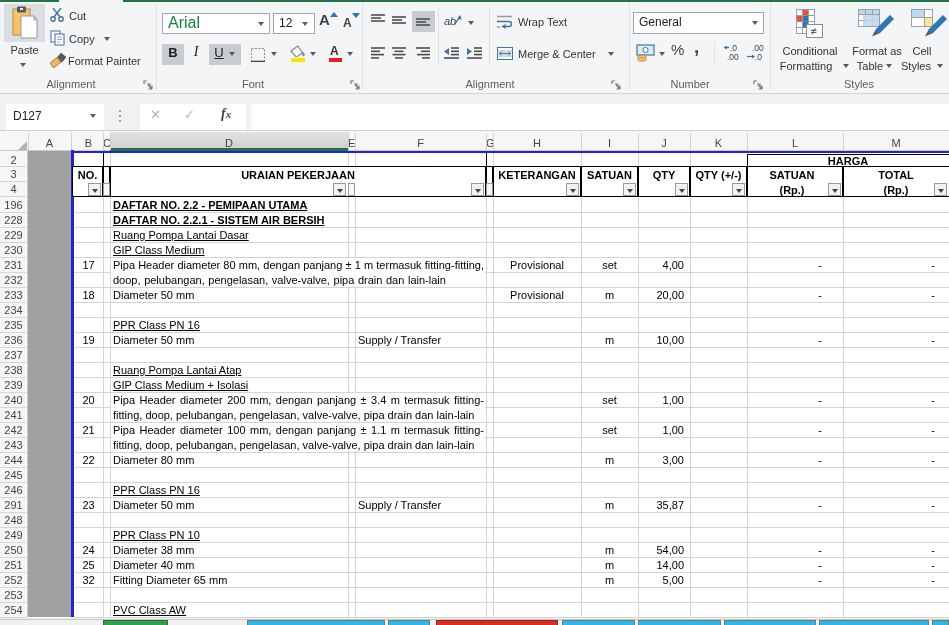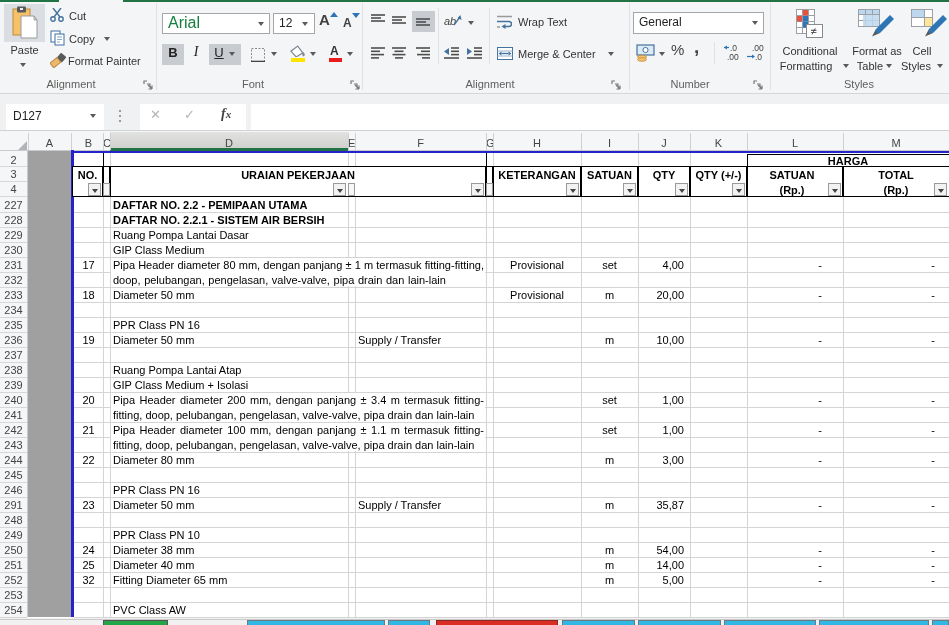--- a/index.html
+++ b/index.html
@@ -1,19 +1,19 @@
 <!DOCTYPE html>
 <html><head><meta charset="utf-8"><title>x</title><style>
 html,body{margin:0;padding:0}
 body{width:949px;height:625px;position:relative;overflow:hidden;background:#fff;
  font-family:"Liberation Sans",sans-serif;-webkit-font-smoothing:antialiased}
 .ab{position:absolute}
 .t{position:absolute;font-size:11px;line-height:13px;color:#000;white-space:nowrap}
 .b{font-weight:bold}
-.u{}
+.u{text-decoration:underline}
 .ctr{text-align:center}
 .rt{text-align:right}
 .just{text-align:justify;text-align-last:justify;white-space:nowrap}
 .ws05{word-spacing:0.55px}
 .rtx{position:absolute;font-size:11px;line-height:12px;color:#333;white-space:nowrap}
 .gl{color:#5e5e5e;font-size:11px}
 .arr{position:absolute;width:0;height:0;border-left:3.5px solid transparent;border-right:3.5px solid transparent;border-top:4px solid #5a5a5a}
 .vline{position:absolute;width:1px;background:#d4d4d4}
 .hline{position:absolute;height:1px;background:#d4d4d4}
 .hbx{position:absolute;border:1px solid #000}
@@ -309,21 +309,21 @@
 <svg class="ab" style="left:18px;top:141px" width="9" height="9">
     <polygon points="9,0 9,9 0,9" fill="#b1b5ba"></polygon>
   </svg>
 <div class="ab" style="left:0;top:151px;width:28px;height:466px;background:#f5f6f7;border-right:1px solid #c9cacb;box-sizing:border-box"></div>
 <div class="rn" style="left:0;top:154px">2</div>
 <div class="ab" style="left:0;top:166px;width:27px;height:1px;background:#d6d7d8"></div>
 <div class="rn" style="left:0;top:168px">3</div>
 <div class="ab" style="left:0;top:181px;width:27px;height:1px;background:#d6d7d8"></div>
 <div class="rn" style="left:0;top:183px">4</div>
 <div class="ab" style="left:0;top:196px;width:27px;height:1px;background:#d6d7d8"></div>
-<div class="rn" style="left:0;top:199px">227</div>
+<div class="rn" style="left:0;top:199px">196</div>
 <div class="ab" style="left:0;top:212px;width:27px;height:1px;background:#d6d7d8"></div>
 <div class="rn" style="left:0;top:214px">228</div>
 <div class="ab" style="left:0;top:227px;width:27px;height:1px;background:#d6d7d8"></div>
 <div class="rn" style="left:0;top:229px">229</div>
 <div class="ab" style="left:0;top:242px;width:27px;height:1px;background:#d6d7d8"></div>
 <div class="rn" style="left:0;top:244px">230</div>
 <div class="ab" style="left:0;top:257px;width:27px;height:1px;background:#d6d7d8"></div>
 <div class="rn" style="left:0;top:259px">231</div>
 <div class="ab" style="left:0;top:272px;width:27px;height:1px;background:#d6d7d8"></div>
 <div class="rn" style="left:0;top:274px">232</div>

